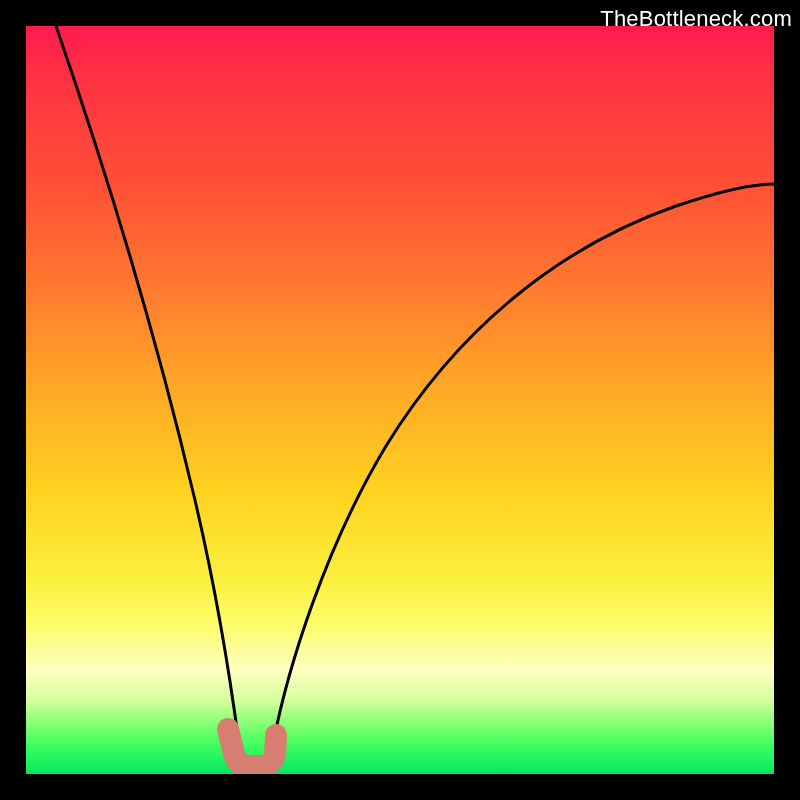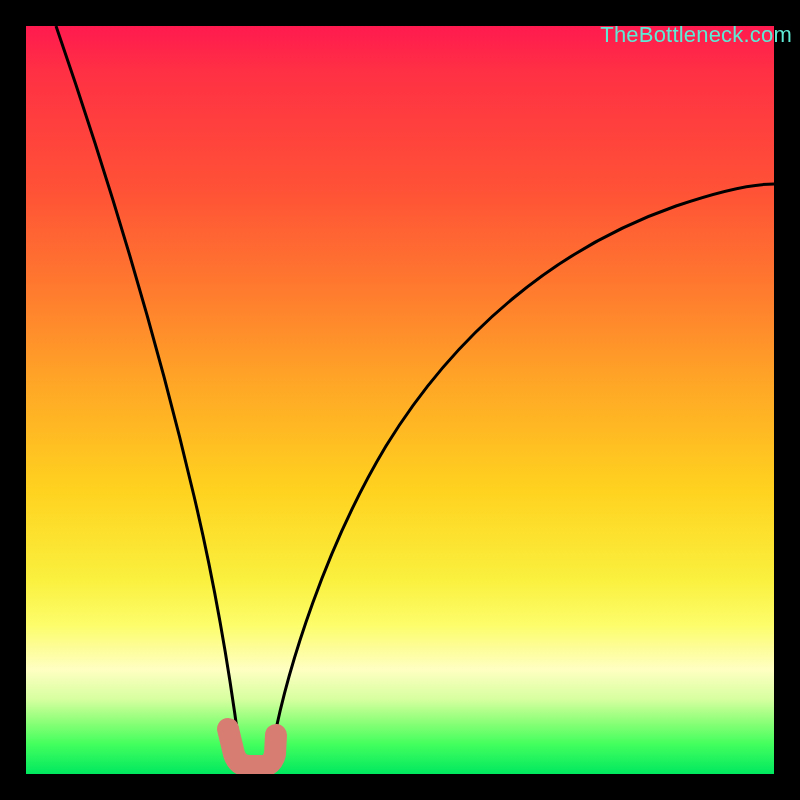--- a/index.html
+++ b/index.html
@@ -39,23 +39,23 @@
       #fdfd96 83%,
       #ffffc2 86%,
       #d7ffa0 90%,
       #8dff78 93%,
       #43ff5e 96%,
       #00e85f 100%
     );
   }
   .watermark {
     position: absolute;
-    top: 22px;
+    top: 6px;
     right: 8px;
-    color: #5eead4;
+    color: #ffffff;
     font-size: 22px;
     letter-spacing: 0.2px;
     user-select: none;
   }
   svg.curves {
     position: absolute;
     left: 0;
     top: 0;
   }
 </style>

